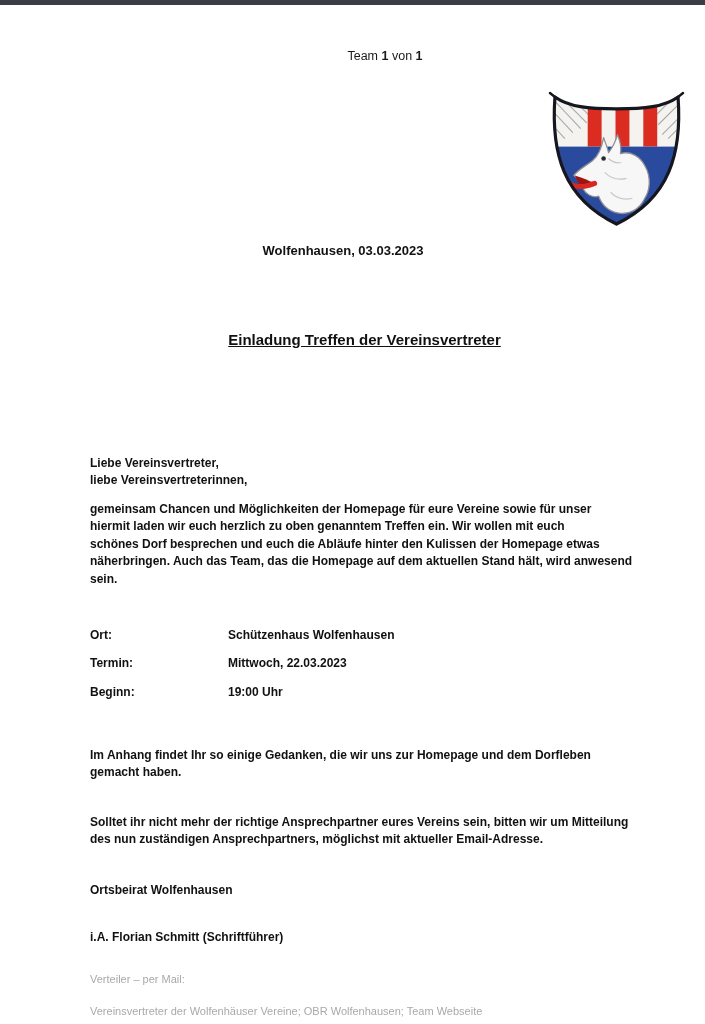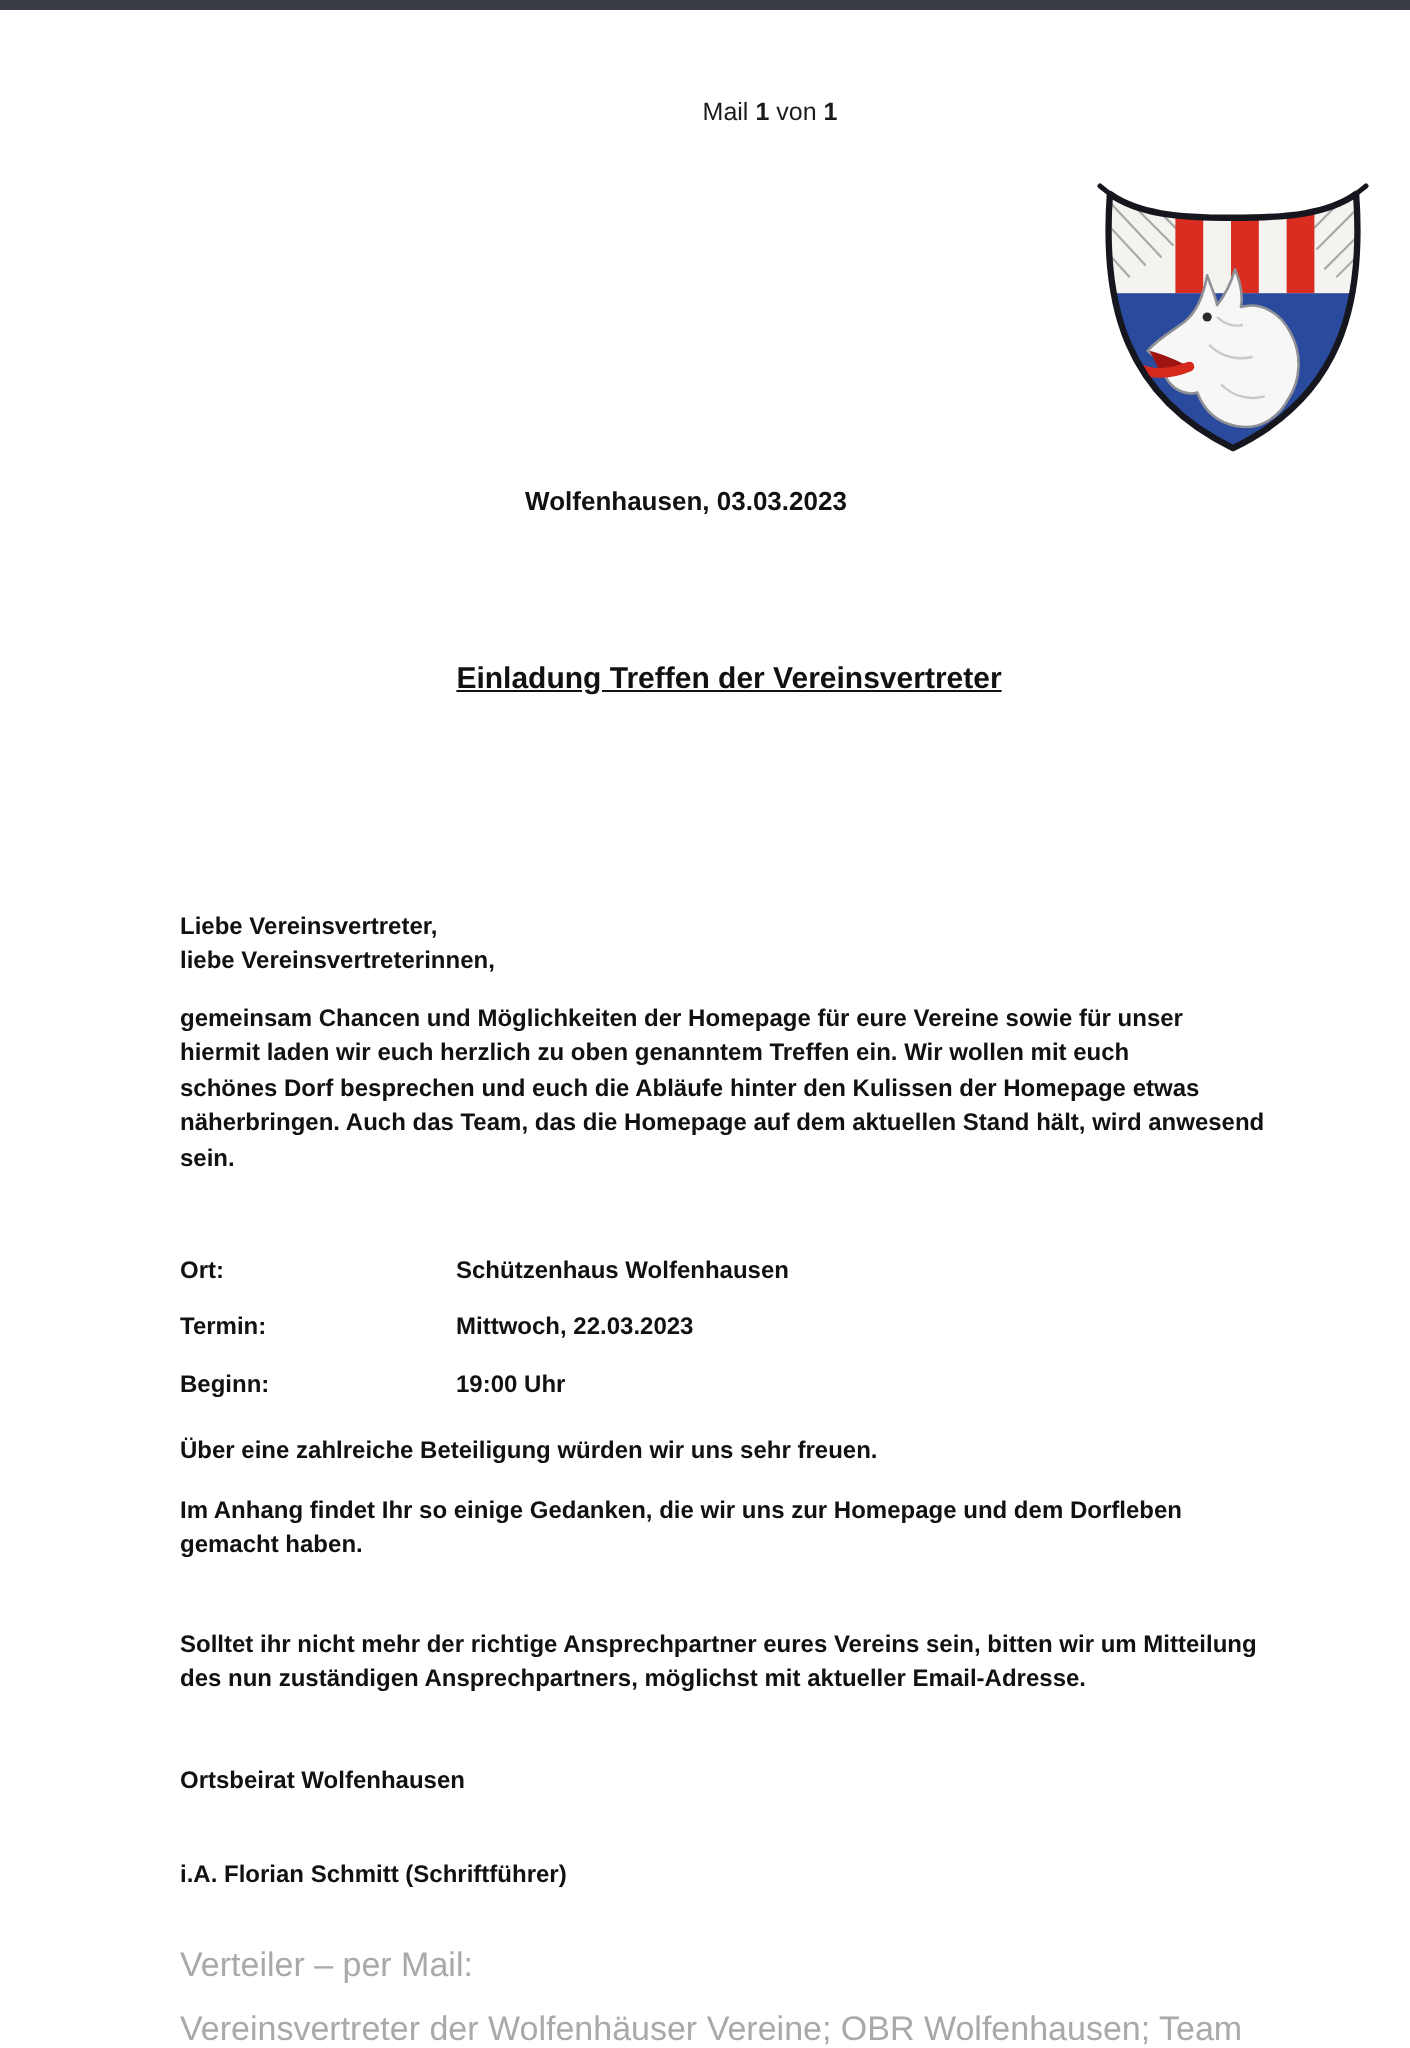--- a/index.html
+++ b/index.html
@@ -38,34 +38,34 @@
   .details-label { width:138px; flex:0 0 138px; }
 
   .p-attendance { top:717px; width:575px; }
   .p-attachment { top:747px; width:575px; }
   .p-contact { top:814px; width:580px; }
   .sender { top:882px; width:400px; }
   .signature { top:929px; width:400px; }
 
   .footer-line {
     position:absolute; left:90px; width:580px;
-    font-weight:normal; font-size:17px; color:#a9a9a9;
+    font-weight:normal; font-size:11px; color:#a9a9a9;
   }
   .footer-1 { top:973px; }
   .footer-2 { top:1005px; }
 </style>
 </head>
 <body>
 
 <div class="stage">
 
   <div class="topbar"></div>
 
   <div class="page-indicator">
-    <span>Mail</span>
+    <span>Team</span>
     <b>1</b>
     <span>von</span>
     <b>1</b>
   </div>
 
   <div class="crest">
     <svg viewBox="0 0 140 142" xmlns="http://www.w3.org/2000/svg">
       <defs>
         <clipPath id="shieldClip">
           <path d="M8,8 C22,18 42,20 70,20 C98,20 118,18 132,8 C136,64 124,110 70,136 C16,110 4,64 8,8 Z"></path>
@@ -129,21 +129,20 @@
     <div class="details-row">
       <div class="details-label">Termin:</div>
       <div>Mittwoch, 22.03.2023</div>
     </div>
     <div class="details-row">
       <div class="details-label">Beginn:</div>
       <div>19:00 Uhr</div>
     </div>
   </div>
 
-  <div class="btxt p-attendance">Über eine zahlreiche Beteiligung würden wir uns sehr freuen.</div>
 
   <div class="btxt p-attachment">
     <div>Im Anhang findet Ihr so einige Gedanken, die wir uns zur Homepage und dem Dorfleben</div>
     <div>gemacht haben.</div>
   </div>
 
   <div class="btxt p-contact">
     <div>Solltet ihr nicht mehr der richtige Ansprechpartner eures Vereins sein, bitten wir um Mitteilung</div>
     <div>des nun zuständigen Ansprechpartners, möglichst mit aktueller Email-Adresse.</div>
   </div>

